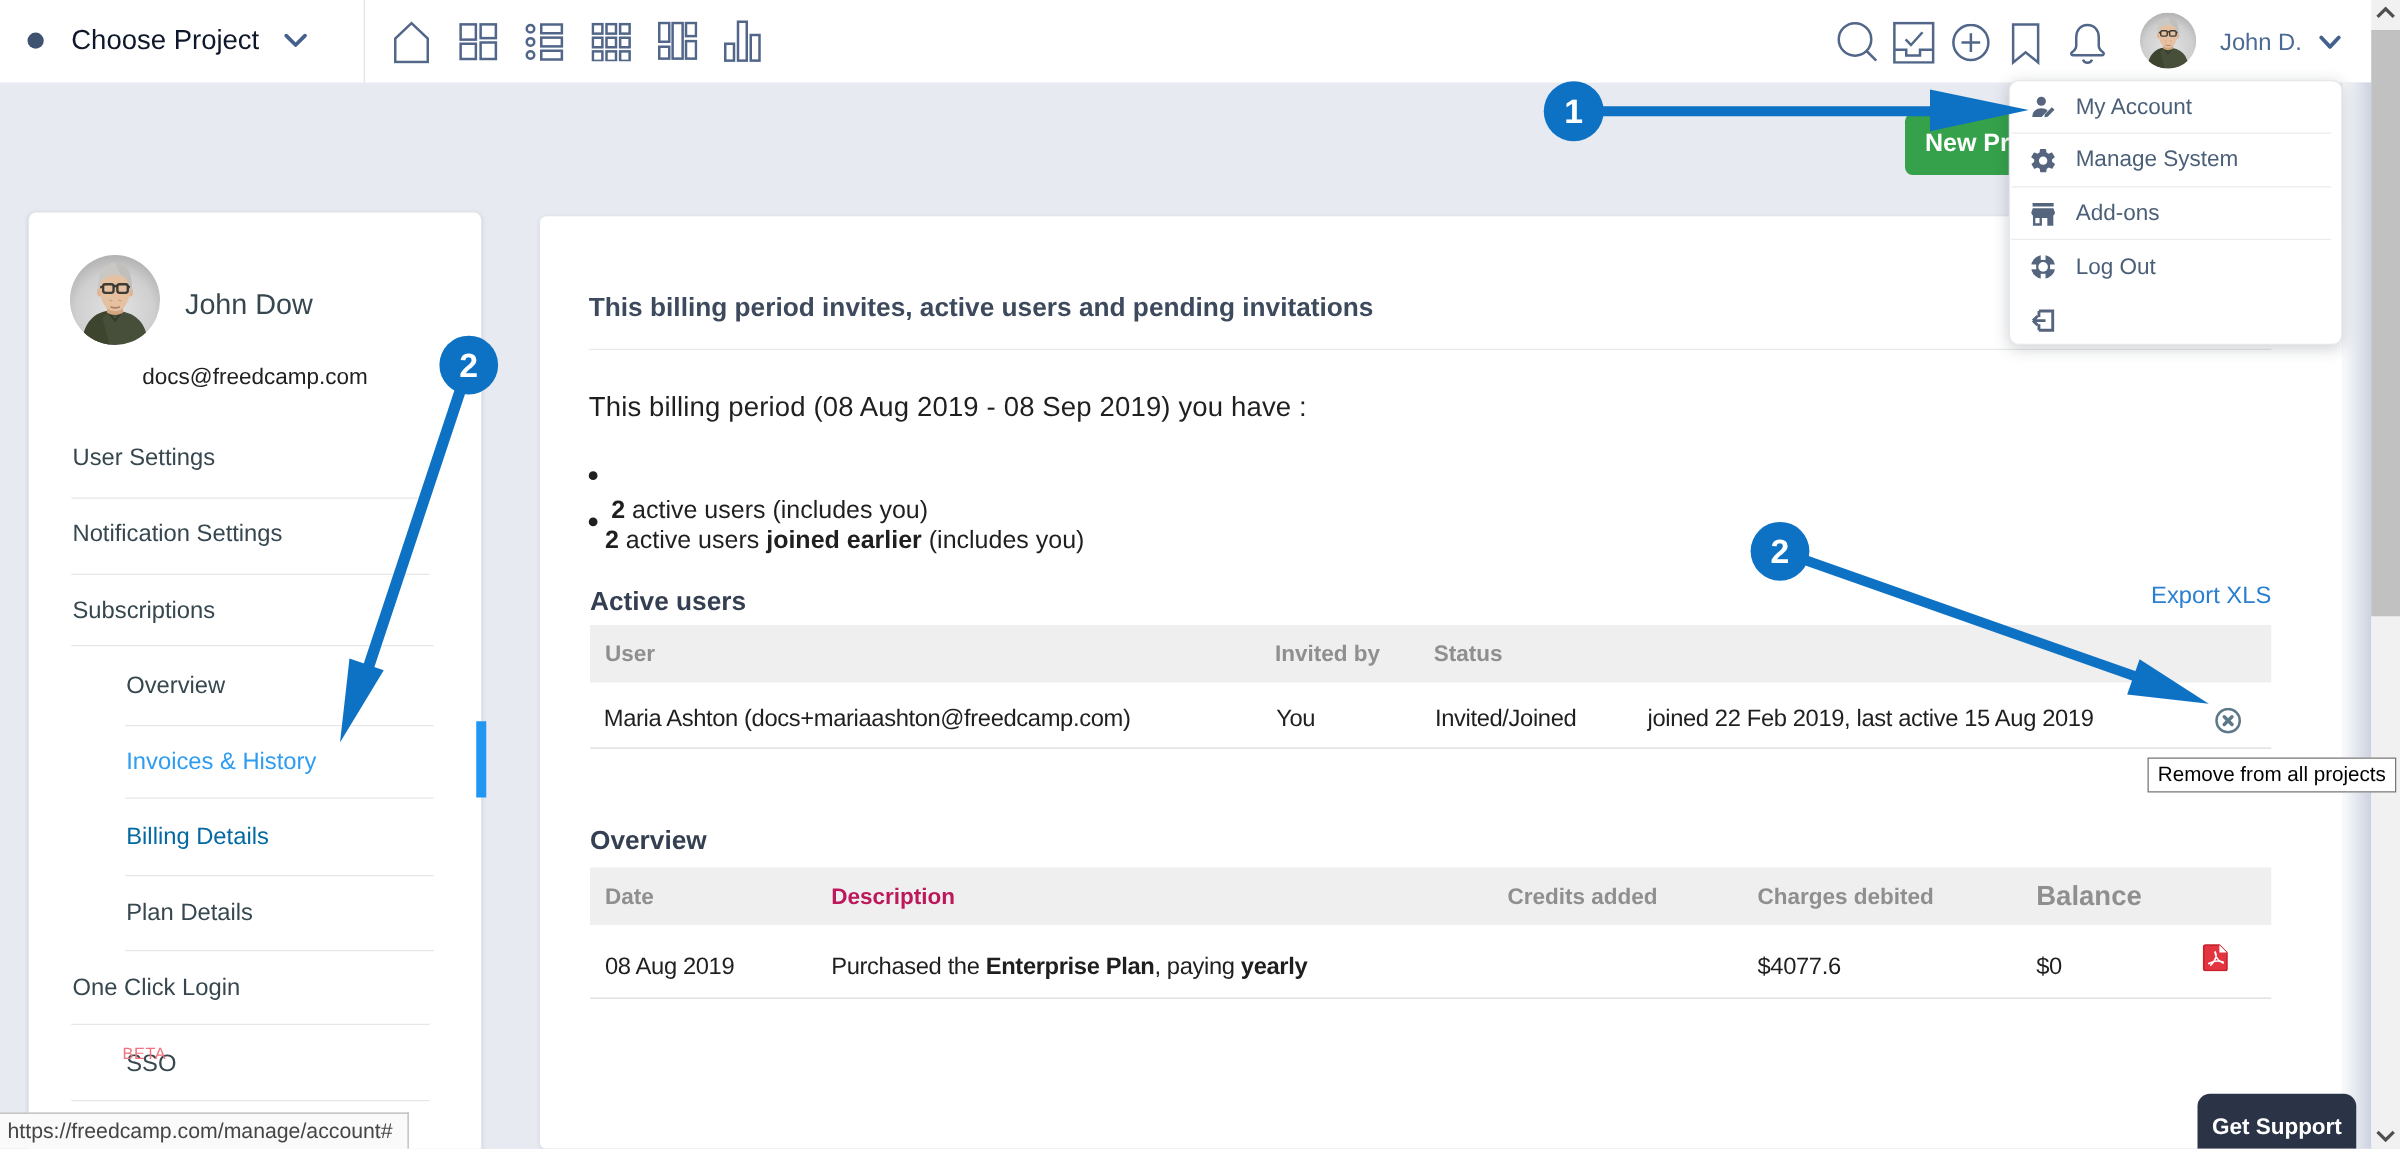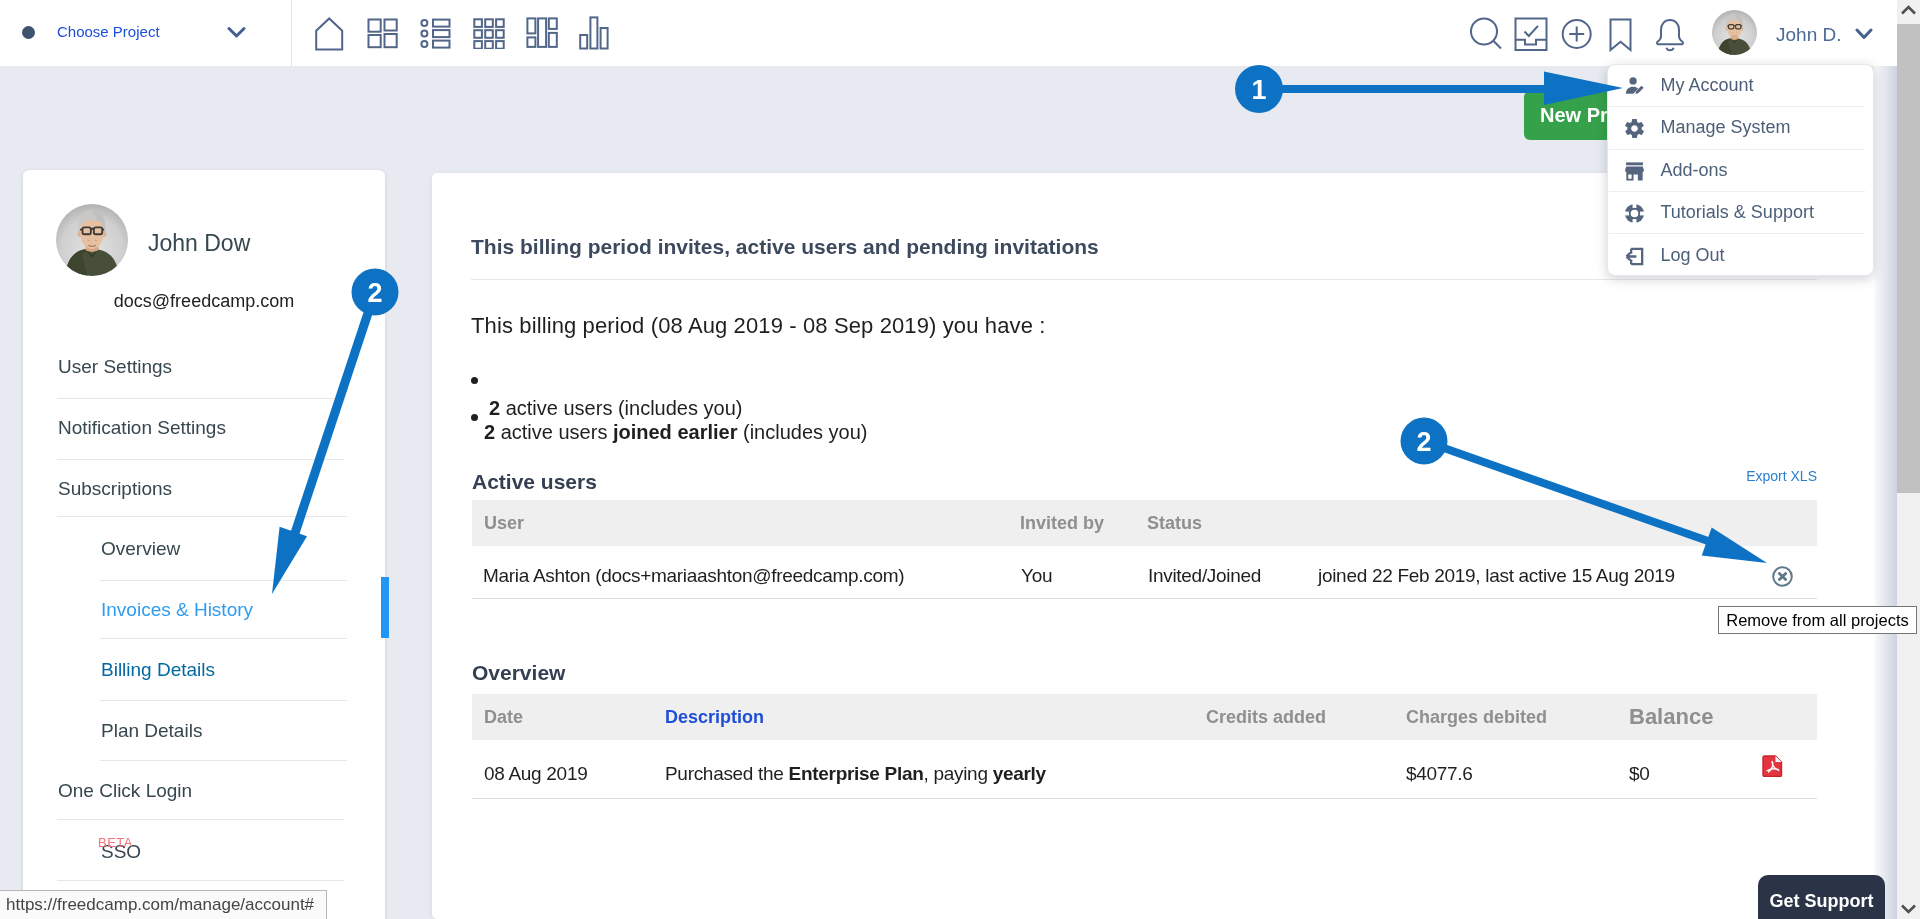--- a/index.html
+++ b/index.html
@@ -7,21 +7,21 @@
     font-family:"Liberation Sans", sans-serif; position:relative; }
   .abs { position:absolute; }
   .ic { stroke:#516689; fill:none; stroke-width:2; }
 </style>
 </head>
 <body>
 
 <div class="abs" style="left:0;top:0;width:1920px;height:66px;background:#fff;"></div>
 <div class="abs" style="left:291px;top:0;width:1px;height:66px;background:#dfe3ea;"></div>
 <div class="abs" style="left:22px;top:26px;width:13px;height:13px;border-radius:50%;background:#3f5371;"></div>
-<div class="abs" style="left:57px;top:21.4px;font-size:15px;line-height:22px;color:#1d4ed8;">Choose Project</div>
+<div class="abs" style="left:57px;top:21.4px;font-size:22px;line-height:22px;color:#0f172a;">Choose Project</div>
 <svg class="abs" style="left:227px;top:26px;" width="19" height="13" viewBox="0 0 19 13">
     <path d="M2 2.5 L9.5 10 L17 2.5" fill="none" stroke="#44608c" stroke-width="3" stroke-linecap="round" stroke-linejoin="round"></path>
   </svg>
 
 <svg class="abs" style="left:314px;top:16px" width="31" height="35" viewBox="0 0 31 35">
     <path class="ic" d="M2.2 33.5 V14.8 L15.2 2.5 L28.2 14.8 V33.5 Z"></path>
   </svg>
 <svg class="abs" style="left:367px;top:18px" width="32" height="31" viewBox="0 0 32 31">
     <g class="ic">
       <rect x="1.5" y="1.5" width="12.2" height="12.2"></rect>
@@ -176,42 +176,42 @@
 <div class="abs" style="left:471px;top:235.6px;font-size:21px;line-height:21px;font-weight:bold;color:#3d4a5d;">This billing period invites, active users and pending invitations</div>
 <div class="abs" style="left:471px;top:279px;width:1346px;height:1px;background:#e8e8e8;"></div>
 <div class="abs" style="left:471px;top:315.1px;font-size:22px;line-height:22px;letter-spacing:0.12px;color:#1f1f1f;">This billing period (08 Aug 2019 - 08 Sep 2019) you have :</div>
 
 <div class="abs" style="left:470.5px;top:376.8px;width:7px;height:7px;border-radius:50%;background:#1f1f1f;"></div>
 <div class="abs" style="left:489px;top:370px;font-size:20px;line-height:20px;color:#1f1f1f;margin-top:28px;"><b>2</b> active users (includes you)</div>
 <div class="abs" style="left:470.5px;top:413.5px;width:7px;height:7px;border-radius:50%;background:#1f1f1f;"></div>
 <div class="abs" style="left:484px;top:422px;font-size:20px;line-height:20px;color:#1f1f1f;"><b>2</b> active users <b>joined earlier</b> (includes you)</div>
 
 <div class="abs" style="left:472px;top:471.1px;font-size:21px;line-height:21px;font-weight:bold;color:#343f52;">Active users</div>
-<div class="abs" style="left:1517px;top:466.9px;width:300px;text-align:right;font-size:14px;line-height:19px;color:#2a7fd0;">Export XLS</div>
+<div class="abs" style="left:1517px;top:466.9px;width:300px;text-align:right;font-size:19px;line-height:19px;color:#2a7fd0;">Export XLS</div>
 
 <div class="abs" style="left:472px;top:500px;width:1345px;height:46px;background:#efefef;"></div>
 <div class="abs" style="left:484px;top:514.3px;font-size:18px;line-height:18px;font-weight:bold;color:#8f8f8f;">User</div>
 <div class="abs" style="left:1020px;top:514.3px;font-size:18px;line-height:18px;font-weight:bold;color:#8f8f8f;">Invited by</div>
 <div class="abs" style="left:1147px;top:514.3px;font-size:18px;line-height:18px;font-weight:bold;color:#8f8f8f;">Status</div>
 <div class="abs" style="left:483px;top:566.4px;font-size:19px;line-height:19px;letter-spacing:-0.3px;color:#1f1f1f;">Maria Ashton (docs+mariaashton@freedcamp.com)</div>
 <div class="abs" style="left:1021px;top:566.4px;font-size:19px;line-height:19px;letter-spacing:-0.3px;color:#1f1f1f;">You</div>
 <div class="abs" style="left:1148px;top:566.4px;font-size:19px;line-height:19px;letter-spacing:-0.3px;color:#1f1f1f;">Invited/Joined</div>
 <div class="abs" style="left:1318px;top:566.4px;font-size:19px;line-height:19px;letter-spacing:-0.3px;color:#1f1f1f;">joined 22 Feb 2019, last active 15 Aug 2019</div>
 <div class="abs" style="left:472px;top:598px;width:1345px;height:1px;background:#dcdcdc;"></div>
 <svg class="abs" style="left:1772px;top:566px" width="21" height="21" viewBox="0 0 21 21">
     <circle cx="10.5" cy="10.5" r="9.3" fill="none" stroke="#5d7889" stroke-width="2"></circle>
     <path d="M7.4 7.4 L13.6 13.6 M13.6 7.4 L7.4 13.6" stroke="#5d7889" stroke-width="2.8" stroke-linecap="round"></path>
   </svg>
 
 <div class="abs" style="left:1718px;top:606px;width:199px;height:28px;z-index:60;background:#fff;border:1px solid #767676;font-size:16.5px;line-height:26px;color:#000;text-align:center;">Remove from all projects</div>
 
 <div class="abs" style="left:472px;top:662.2px;font-size:21px;line-height:21px;font-weight:bold;color:#343f52;">Overview</div>
 <div class="abs" style="left:472px;top:694px;width:1345px;height:46px;background:#efefef;"></div>
 <div class="abs" style="left:484px;top:708.3px;font-size:18px;line-height:18px;font-weight:bold;color:#8f8f8f;">Date</div>
-<div class="abs" style="left:665px;top:708.3px;font-size:18px;line-height:18px;font-weight:bold;color:#1d4ed8;">Description</div>
+<div class="abs" style="left:665px;top:708.3px;font-size:18px;line-height:18px;font-weight:bold;color:#be185d;">Description</div>
 <div class="abs" style="left:1206px;top:708.3px;font-size:18px;line-height:18px;font-weight:bold;color:#8f8f8f;">Credits added</div>
 <div class="abs" style="left:1406px;top:708.3px;font-size:18px;line-height:18px;font-weight:bold;color:#8f8f8f;">Charges debited</div>
 <div class="abs" style="left:1629px;top:708.3px;font-size:22px;line-height:18px;font-weight:bold;color:#8f8f8f;">Balance</div>
 <div class="abs" style="left:484px;top:763.5px;font-size:19px;line-height:19px;letter-spacing:-0.3px;color:#1f1f1f;">08 Aug 2019</div>
 <div class="abs" style="left:665px;top:763.5px;font-size:19px;line-height:19px;letter-spacing:-0.3px;color:#1f1f1f;">Purchased the <b>Enterprise Plan</b>, paying <b>yearly</b></div>
 <div class="abs" style="left:1406px;top:763.5px;font-size:19px;line-height:19px;letter-spacing:-0.3px;color:#1f1f1f;">$4077.6</div>
 <div class="abs" style="left:1629px;top:763.5px;font-size:19px;line-height:19px;letter-spacing:-0.3px;color:#1f1f1f;">$0</div>
 <div class="abs" style="left:472px;top:798px;width:1345px;height:1px;background:#dcdcdc;"></div>
 
 <svg class="abs" style="left:1762px;top:755px" width="21" height="22" viewBox="0 0 21 22">
@@ -230,21 +230,20 @@
     <path d="M2 2.5 L8.5 9 L15 2.5" fill="none" stroke="#4f4f4f" stroke-width="2.6"></path>
   </svg>
 
 <div class="abs" style="left:1524px;top:91px;width:176px;height:49px;border-radius:6px;background:#35a14a;color:#fff;font-weight:bold;font-size:20px;line-height:49px;padding-left:16px;">New Proje</div>
 
 <div class="abs" style="left:1607px;top:64px;width:267px;height:212px;background:#fff;border:1px solid #e6e8ec;border-radius:8px;box-shadow:0 3px 12px rgba(40,50,70,.22);"></div>
 <div class="abs" style="left:1608.5px;top:65px;width:256px;">
   <div style="height:42.3px;border-bottom:1px solid #ececec;display:flex;align-items:center;padding-left:52px;font-size:18px;color:#4c5f78;">My Account</div>
   <div style="height:42.3px;border-bottom:1px solid #ececec;display:flex;align-items:center;padding-left:52px;font-size:18px;color:#4c5f78;">Manage System</div>
   <div style="height:42.3px;border-bottom:1px solid #ececec;display:flex;align-items:center;padding-left:52px;font-size:18px;color:#4c5f78;">Add-ons</div>
-  <div style="height:42.3px;border-bottom:1px solid #ececec;display:flex;align-items:center;padding-left:52px;font-size:18px;color:#4c5f78;">Tutorials &amp; Support</div>
   <div style="height:42.3px;display:flex;align-items:center;padding-left:52px;font-size:18px;color:#4c5f78;">Log Out</div>
 </div>
 
 <svg class="abs" style="left:1623px;top:75px" width="23" height="23" viewBox="0 0 24 24" fill="#55657e">
     <circle cx="10.5" cy="6.2" r="3.8"></circle>
     <path d="M3 19.5 C3 14.5 6.5 12.2 10.5 12.2 C12.6 12.2 14.5 12.9 15.8 14.1 L10.8 19.5 Z"></path>
     <path d="M13 19.7 L13.6 16.9 L19.3 11.2 L21.5 13.4 L15.8 19.1 Z"></path>
   </svg>
 <svg class="abs" style="left:1623px;top:117px" width="23" height="23" viewBox="0 0 24 24" fill="#55657e">
     <path d="M19.4 13 c0 -.3 .1 -.6 .1 -1 s0 -.7 -.1 -1 l2.1 -1.6 c.2 -.2 .2 -.4 .1 -.6 l-2 -3.4 c-.1 -.2 -.4 -.3 -.6 -.2 l-2.5 1 c-.5 -.4 -1.1 -.7 -1.7 -1 l-.4 -2.6 c0 -.2 -.2 -.4 -.5 -.4 h-4 c-.2 0 -.4 .2 -.5 .4 l-.4 2.6 c-.6 .3 -1.2 .6 -1.7 1 l-2.5 -1 c-.2 -.1 -.5 0 -.6 .2 l-2 3.4 c-.1 .2 -.1 .5 .1 .6 L4.6 11 c0 .3 -.1 .6 -.1 1 s0 .7 .1 1 l-2.1 1.6 c-.2 .2 -.2 .4 -.1 .6 l2 3.4 c.1 .2 .4 .3 .6 .2 l2.5 -1 c.5 .4 1.1 .7 1.7 1 l.4 2.6 c0 .2 .2 .4 .5 .4 h4 c.2 0 .4 -.2 .5 -.4 l.4 -2.6 c.6 -.3 1.2 -.6 1.7 -1 l2.5 1 c.2 .1 .5 0 .6 -.2 l2 -3.4 c.1 -.2 .1 -.5 -.1 -.6 L19.4 13 Z M12 15.5 c-1.9 0 -3.5 -1.6 -3.5 -3.5 s1.6 -3.5 3.5 -3.5 s3.5 1.6 3.5 3.5 s-1.6 3.5 -3.5 3.5 Z"></path>

